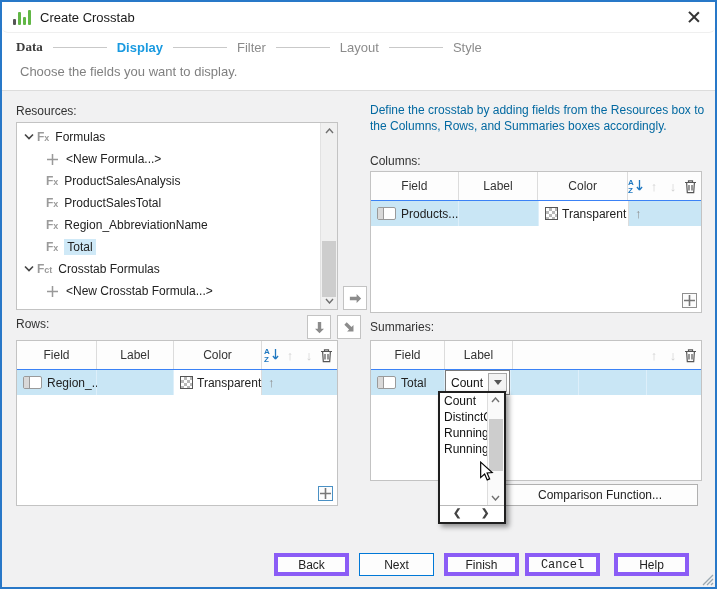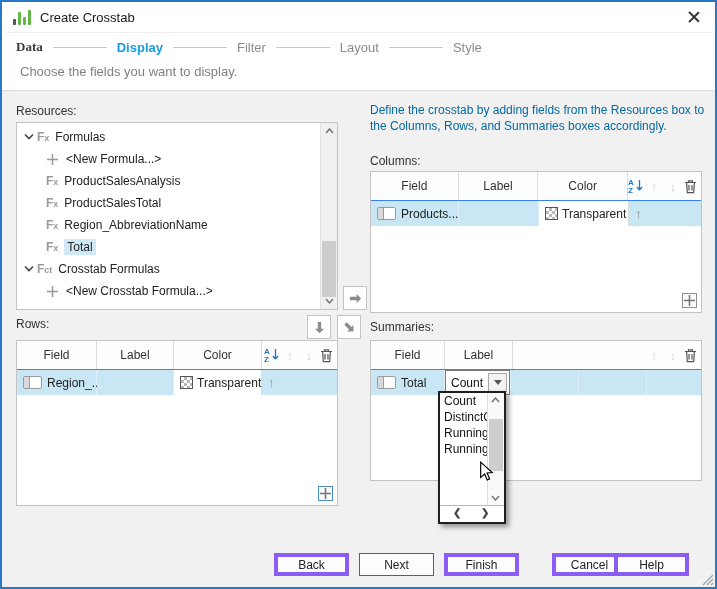--- a/index.html
+++ b/index.html
@@ -329,20 +329,21 @@
         <div class="td" style="width:68px;">
             <span></span>
           </div>
         <div class="td" style="width:68px;">
             <span></span>
           </div>
         <div class="td last" style="flex:1;"></div>
       </div>
     </div>
 
+    <div class="cmp-btn">Comparison Function...</div>
 
     <div class="popup">
       <div class="popup-items">
         <div class="pitem">Count</div>
         <div class="pitem">DistinctC</div>
         <div class="pitem">RunningC</div>
         <div class="pitem">RunningD</div>
         <div class="pitem hover">Sum</div>
         <div class="pitem">DistinctS</div>
         <div class="pitem">RunningS</div>
@@ -367,19 +368,19 @@
     </div>
 
     <svg class="cursor" style="left:477px;top:370px;" width="15" height="21" viewBox="0 0 12 18">
       <path d="M1 1v13.2l3.4-3 2.2 5 2.1-.9-2.2-5 4.4-.4z" fill="#fff" stroke="#000" stroke-width="1"></path>
     </svg>
   </div>
 
   <div class="footer-btn" style="left:272px;">Back</div>
   <div class="footer-btn default" style="left:357px;">Next</div>
   <div class="footer-btn" style="left:442px;">Finish</div>
-  <div class="footer-btn" style="left:550px;">Cancel</div>
+  <div class="footer-btn" style="left:523px;font-family:Liberation Mono, monospace;">Cancel</div>
   <div class="footer-btn" style="left:612px;">Help</div>
 
   <svg class="resize-grip" width="13" height="13" viewBox="0 0 13 13">
     <path d="M12 2L2 12M12 6L6 12M12 10l-2 2" stroke="#9aa7b0" stroke-width="1.3" fill="none"></path>
   </svg>
 </div>
 
 </body></html>

